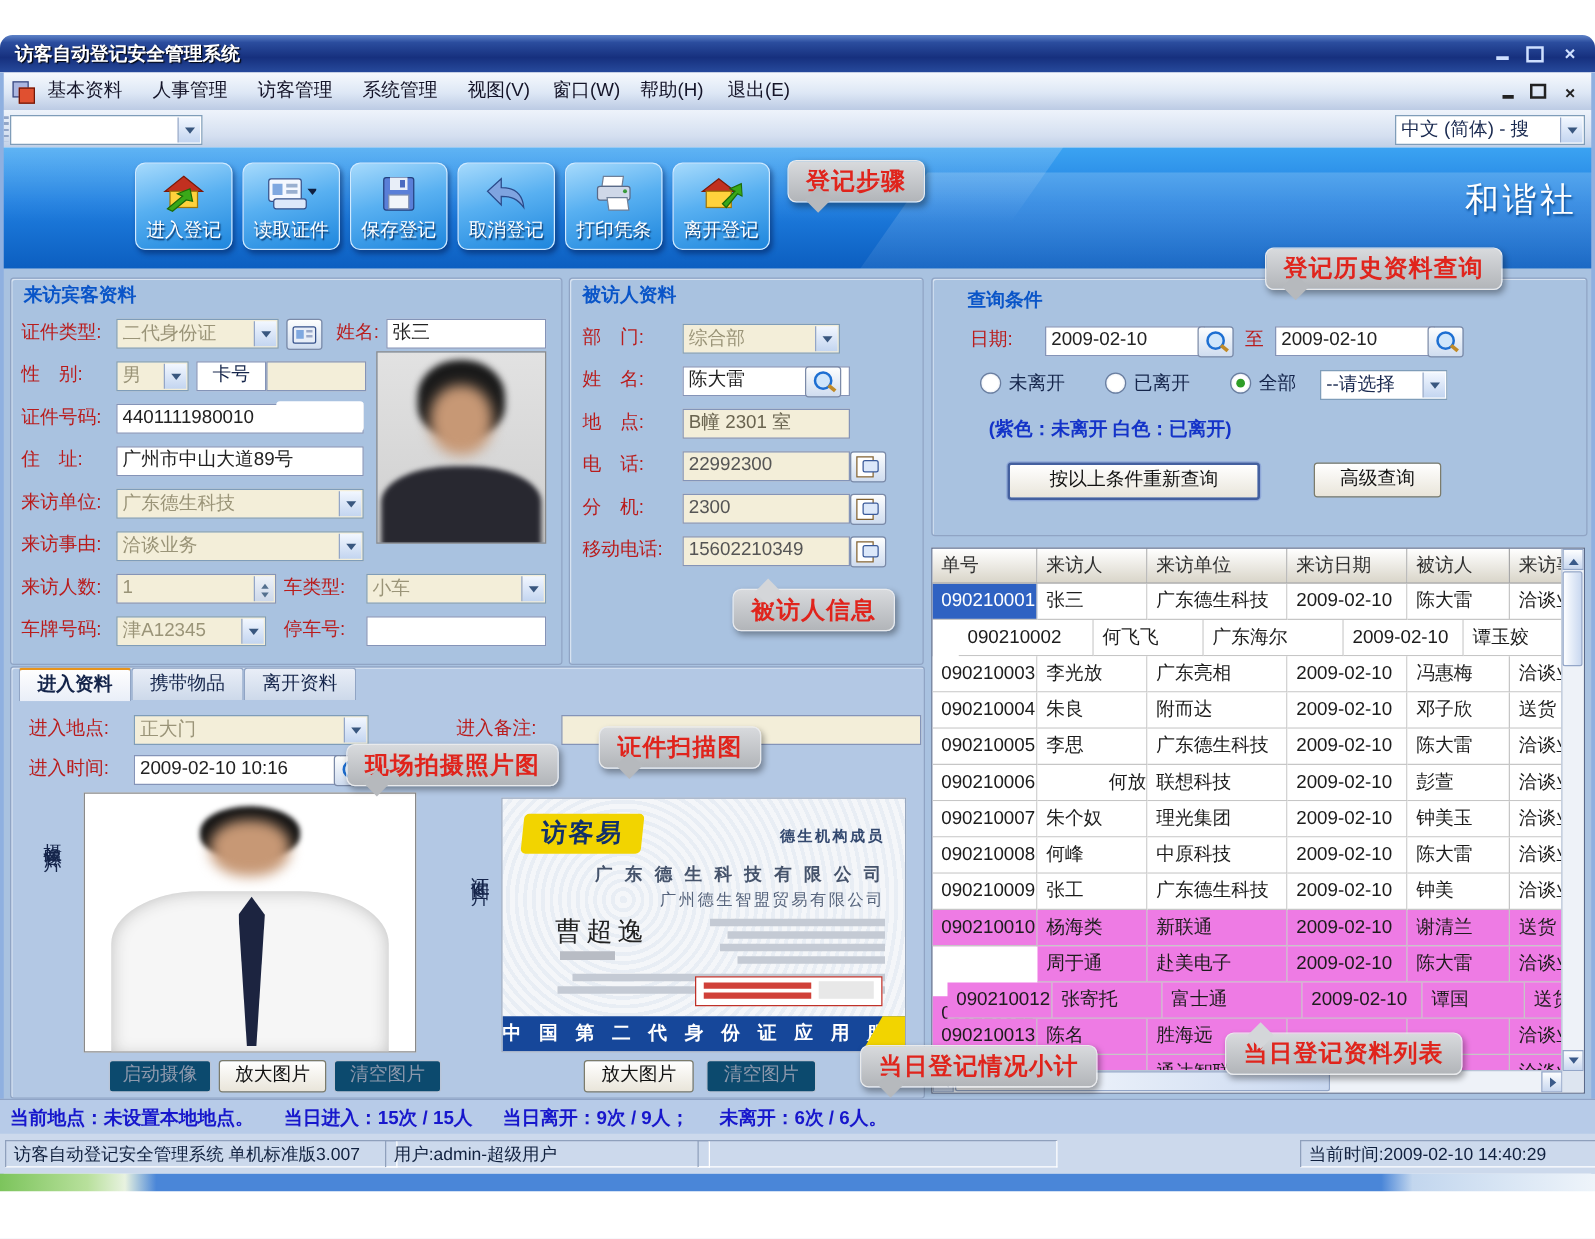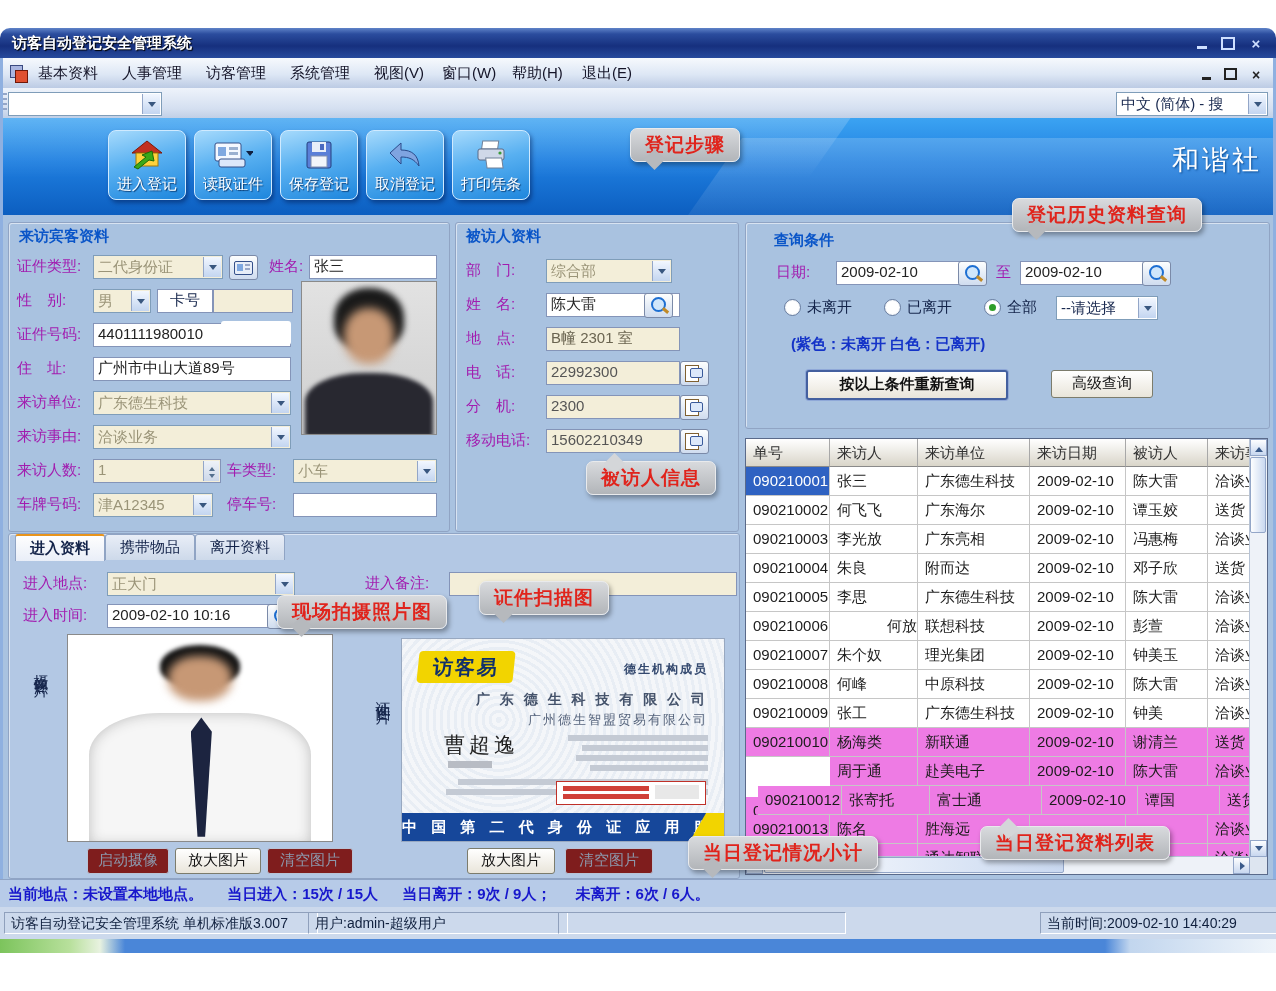--- a/index.html
+++ b/index.html
@@ -55,21 +55,21 @@
   .tbtn svg{margin-top:8px}
   .brand{position:absolute;left:1172px;top:142px;color:#fff;font-size:27px;letter-spacing:3px;text-shadow:1px 1px 2px #0a4a90}
 
   
   .content{position:absolute;left:0;top:215px;width:1276px;height:692px;background:#a9c2e0}
   .edgeL{position:absolute;left:0;top:58px;width:3px;height:881px;background:#8fb0e0}
   .edgeR{position:absolute;right:0;top:58px;width:3px;height:881px;background:#8fb0e0}
 
   .gb{position:absolute;border:1px solid #90a4c4;border-radius:3px;box-shadow:inset 1px 1px 0 rgba(255,255,255,.55)}
   .gbtitle{position:absolute;font-weight:bold;color:#0a55c8}
-  .lbl{position:absolute;height:22px;line-height:22px;color:#a21caf;white-space:nowrap}
+  .lbl{position:absolute;height:22px;line-height:22px;color:#b91c1c;white-space:nowrap}
   .txt{position:absolute;height:22px;line-height:20px;padding:0 4px;background:#fff;border:1px solid #8494b8;color:#222;white-space:nowrap;overflow:hidden}
   .txt.cream{background:#f3eed9;color:#9a9478}
   .blurpatch{position:absolute;background:#fff;border-radius:3px}
 
   .spin{position:absolute;height:22px;background:#f3eed9;border:1px solid #8494b8;color:#9a9478;line-height:20px;padding:0 4px}
   .spin .ud{position:absolute;right:1px;top:1px;bottom:1px;width:15px;background:linear-gradient(#eef2f8,#cdd8ea);border-left:1px solid #93a6c8}
   .spin .ud i{display:block;width:0;height:0;margin:3px auto 0;border:3px solid transparent}
   .spin .ud i.up{border-bottom:4px solid #54708f}
   .spin .ud i.dn{border-top:4px solid #54708f;margin-top:3px}
 
@@ -78,22 +78,22 @@
   .mag{position:absolute;left:6px;top:3px;width:11px;height:11px;border:2px solid #1d6fd2;border-radius:50%;background:#cfe6fb}
   .mag::after{content:"";position:absolute;left:9px;top:10px;width:7px;height:3px;background:#c08a28;transform:rotate(40deg)}
   .cardico{position:absolute;left:4px;top:5px;width:17px;height:12px;background:#e8eef8;border:1px solid #35508a;border-radius:2px}
   .cardico::before{content:"";position:absolute;left:2px;top:2px;width:6px;height:7px;background:#7fa8e0}
   .cardico::after{content:"";position:absolute;left:10px;top:2px;width:5px;height:2px;background:#9aa8c8;box-shadow:0 4px 0 #9aa8c8}
   .smsico{position:absolute;left:4px;top:3px;width:12px;height:15px;background:#fff;border:1px solid #806030}
   .smsico::after{content:"";position:absolute;left:4px;top:2px;width:11px;height:8px;background:#dce8fa;border:1px solid #3a5a9a;border-radius:2px}
 
   .btn{position:absolute;height:26px;line-height:24px;text-align:center;font-size:15px;color:#111;
     background:linear-gradient(#ffffff,#e9e5da);border:1px solid #7c7c6c;border-radius:3px;cursor:pointer}
-  .btn.focus{border:2px solid #44609f;box-shadow:0 0 0 1px #8fa8d8;font-weight:bold}
-  .btn.flat{background:#7f1d1d;border:1px solid #b9c4d6;color:#8c98ac;box-shadow:none}
+  .btn.focus{border:2px solid #44609f;box-shadow:0 0 0 1px #8fa8d8;font-weight:normal}
+  .btn.flat{background:#0c4a6e;border:1px solid #b9c4d6;color:#8c98ac;box-shadow:none}
 
   .radio{position:absolute;height:20px;line-height:20px;cursor:pointer;color:#14244a}
   .radio .dot{display:inline-block;vertical-align:-4px;width:15px;height:15px;border-radius:50%;
     background:radial-gradient(#fff 55%,#cdd6e4);border:1px solid #6a7ea0;margin-right:6px;position:relative}
   .radio.checked .dot::after{content:"";position:absolute;left:4px;top:4px;width:7px;height:7px;border-radius:50%;background:#2f9e28}
 
   
   .tablewrap{position:absolute;left:745px;top:438px;width:523px;height:437px;background:#fff;border:1px solid #5a6a8a;box-sizing:border-box;overflow:hidden}
   .thead{position:absolute;left:0;top:0;right:17px;height:28px;display:flex;overflow:hidden}
   .th{flex:0 0 auto;box-sizing:border-box;height:28px;line-height:27px;padding-left:7px;
@@ -255,20 +255,28 @@
       <rect x="9" y="19" width="16" height="10" fill="#fff" stroke="#708098" transform="skewX(8)"></rect>
     </svg>
     <div class="lab">打印凭条</div>
   </div>
   <div class="tbtn" style="left:366px">
     <svg width="34" height="32" viewBox="0 0 34 32">
       <path d="M13 4 L13 11 C24 11 30 16 31 27 C26 20 21 18 13 18 L13 25 L2 14 Z" fill="#7fa4e0" stroke="#2a4a8a"></path>
     </svg>
     <div class="lab">取消登记</div>
   </div>
+  <div class="tbtn" style="left:538px">
+    <svg width="34" height="32" viewBox="0 0 34 32">
+      <polygon points="15,4 28,14 2,14" fill="#c23020" stroke="#7c1808"></polygon>
+      <rect x="5" y="14" width="20" height="13" fill="#ffd23c" stroke="#a07808"></rect>
+      <path d="M18 24 L28 14 L24 12 L33 8 L34 18 L30 16 L21 27 Z" fill="#3aa818" stroke="#1c6a08"></path>
+    </svg>
+    <div class="lab">离开登记</div>
+  </div>
   <div class="brand">和谐社</div>
 
   <div class="content"></div>
   <div class="edgeL"></div>
   <div class="edgeR"></div>
 
   <div class="gb" style="left:8px;top:222px;width:440px;height:308px">
     <div class="gbtitle" style="left:10px;top:4px">来访宾客资料</div>
 
     <div class="lbl" style="left:8px;top:32px">证件类型:</div>
@@ -437,21 +445,21 @@
     <div class="tbody">
         <div class="tr">
           <div class="td sel" style="width: 84px;">090210001</div>
           <div class="td" style="width: 88px;">张三</div>
           <div class="td" style="width: 112px;">广东德生科技</div>
           <div class="td" style="width: 96px;">2009-02-10</div>
           <div class="td" style="width: 82px;">陈大雷</div>
           <div class="td" style="width: 64px;">洽谈业务</div>
         </div>
         <div class="tr">
-          <div class="td" style="width: 84px;">090210002</div>
+          <div class="td" style="width: 108px; margin-left: 21px;">090210002</div>
           <div class="td" style="width: 88px;">何飞飞</div>
           <div class="td" style="width: 112px;">广东海尔</div>
           <div class="td" style="width: 96px;">2009-02-10</div>
           <div class="td" style="width: 82px;">谭玉姣</div>
           <div class="td" style="width: 64px;">送货</div>
         </div>
         <div class="tr">
           <div class="td" style="width: 84px;">090210003</div>
           <div class="td" style="width: 88px;">李光放</div>
           <div class="td" style="width: 112px;">广东亮相</div>
@@ -636,19 +644,19 @@
   <div class="statusbar">
     <div class="scell" style="left:4px;width:300px">访客自动登记安全管理系统 单机标准版3.007</div>
     <div class="scell" style="left:308px;width:246px">用户:admin-超级用户</div>
     <div class="scell" style="left:558px;width:274px"></div>
     <div class="scell" style="left:1040px;width:230px">当前时间:2009-02-10 14:40:29</div>
   </div>
   <div class="bstrip"></div>
 
   <div class="callout tail-bl" style="left:630px;top:128px">登记步骤</div>
   <div class="callout tail-bl" style="left:1012px;top:198px">登记历史资料查询</div>
-  <div class="callout tail-tl" style="left:586px;top:461px">被访人信息</div>
+  <div class="callout tail-tl" style="left:586px;top:471px">被访人信息</div>
   <div class="callout tail-bl" style="left:277px;top:595px">现场拍摄照片图</div>
   <div class="callout tail-bl" style="left:479px;top:581px">证件扫描图</div>
   <div class="callout tail-bl" style="left:688px;top:836px">当日登记情况小计</div>
   <div class="callout tail-tl" style="left:980px;top:826px">当日登记资料列表</div>
 
 </div>
 
 </body></html>

